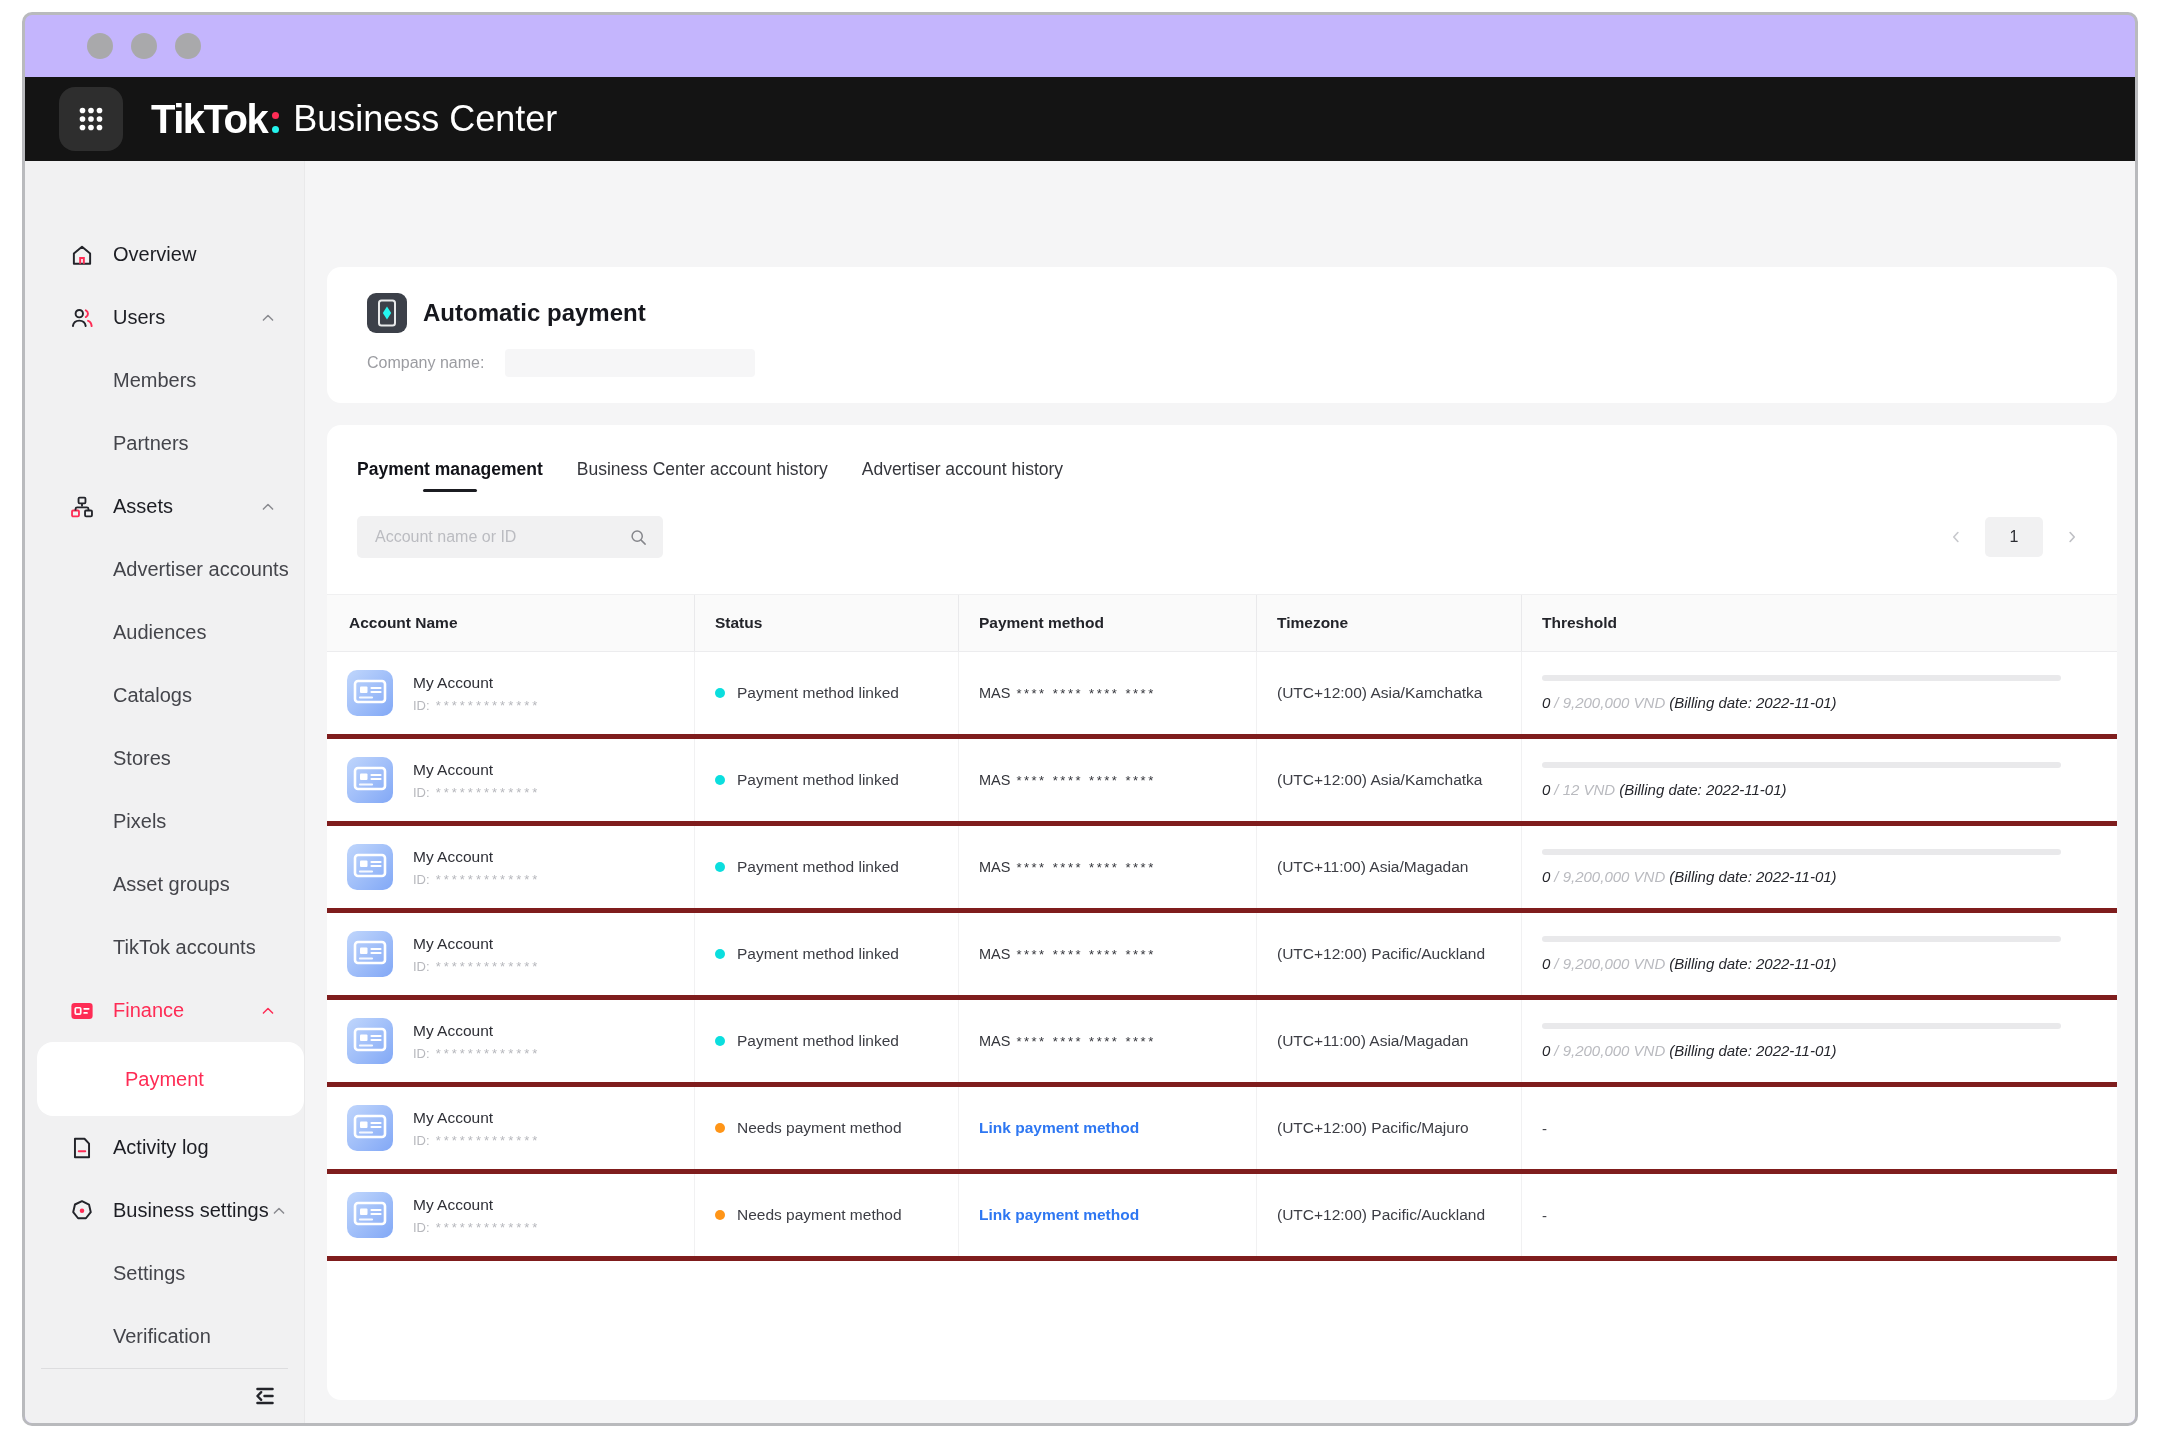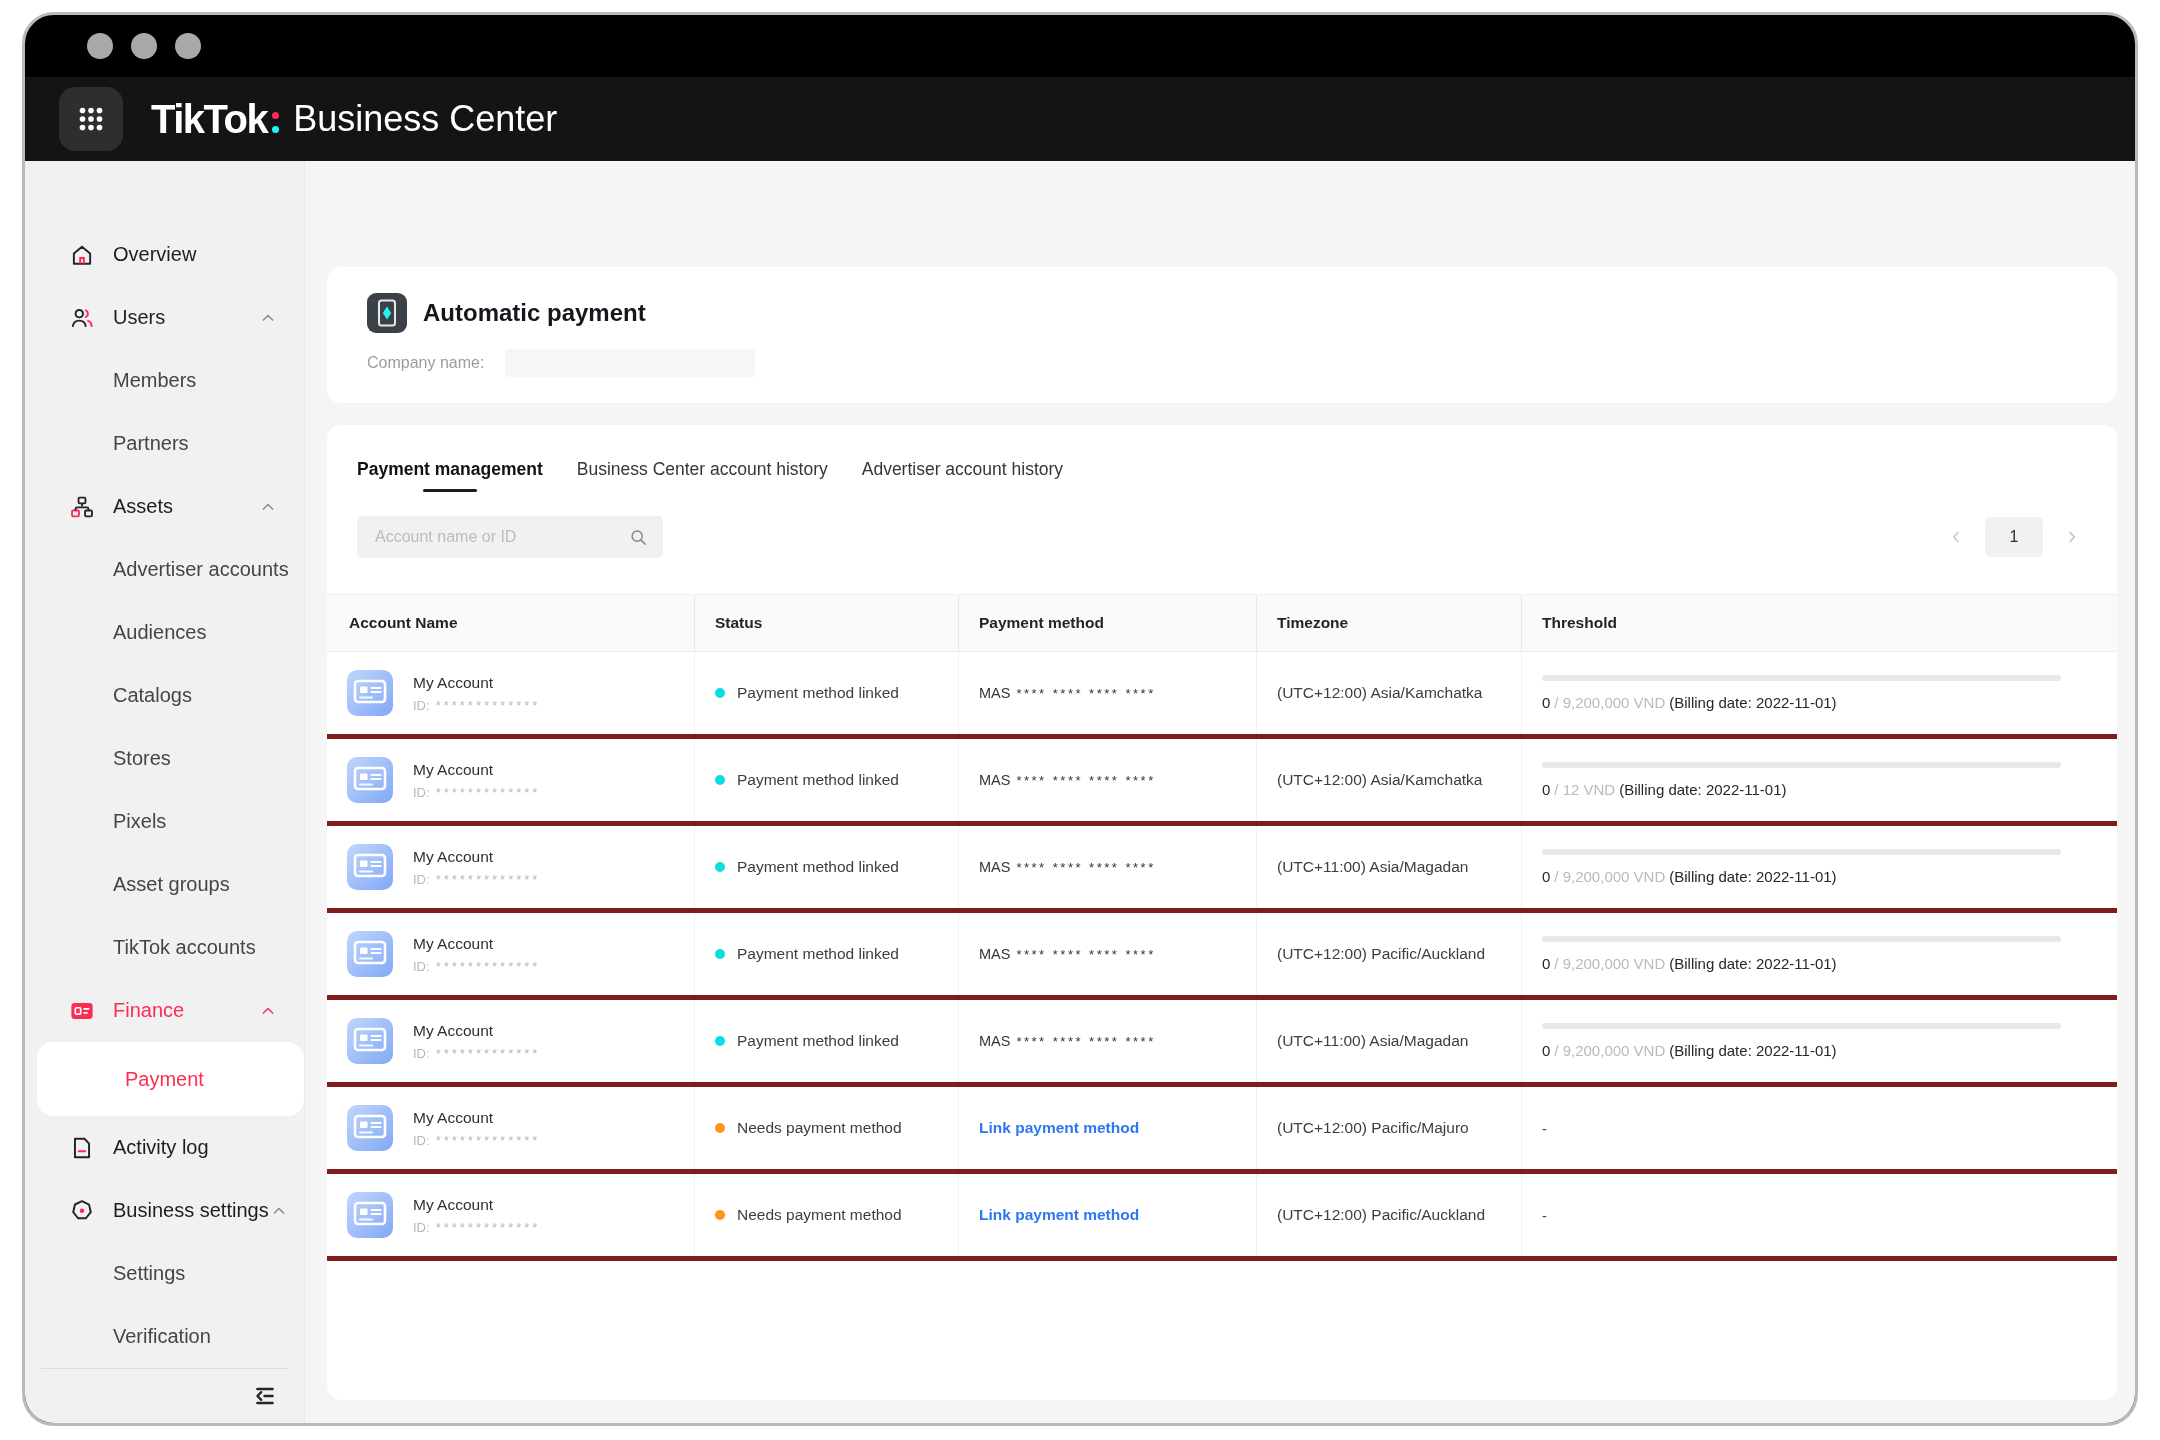--- a/index.html
+++ b/index.html
@@ -1,21 +1,21 @@
 <!DOCTYPE html>
 <html><head>
 <meta charset="utf-8">
 <style>
   html,body{margin:0;padding:0;background:#fff;}
   *{box-sizing:border-box;}
   .stage{position:relative;width:2160px;height:1440px;background:#fff;overflow:hidden;
          font-family:"Liberation Sans","DejaVu Sans",sans-serif;color:#23242a;}
   
   .window{position:absolute;left:22px;top:12px;right:22px;bottom:14px;
-          border:3px solid #b9babd;border-radius:32px;background:#000000;overflow:hidden;
+          border:3px solid #b9babd;border-radius:10px;background:#c4b5fd;overflow:hidden;
           display:flex;flex-direction:column;}
   .titlebar{height:62px;flex:0 0 auto;display:flex;align-items:center;padding-left:62px;gap:18px;}
   .tdot{width:26px;height:26px;border-radius:50%;background:#a9a9ab;}
   
   .topbar{height:84px;flex:0 0 auto;background:#141414;display:flex;align-items:center;padding-left:34px;}
   .grid-icon{width:64px;height:64px;border-radius:16px;background:#2e2e2e;display:flex;align-items:center;justify-content:center;}
   .logo{display:flex;align-items:center;margin-left:28px;}
   .logo-word{color:#fff;font-weight:bold;font-size:40px;letter-spacing:-1.5px;}
   .logo-colon{display:flex;flex-direction:column;gap:7px;margin:6px 0 0 5px;}
   .logo-colon i{width:7px;height:7px;border-radius:50%;display:block;}
@@ -88,21 +88,21 @@
   .acct-ico svg{width:46px;height:46px;display:block;}
   .acct-name{font-size:15.5px;color:#2e2f36;}
   .acct-id{margin-top:6px;font-size:13px;color:#b7b8bd;}
   .acct-id .mask{letter-spacing:3px;font-size:13px;}
   .status-dot{width:10px;height:10px;border-radius:50%;margin-right:12px;flex:0 0 auto;}
   .status-text{font-size:15.5px;color:#3c3d44;}
   .pm-brand{font-size:14.5px;color:#34353b;}
   .pm-mask{font-size:13px;color:#34353b;letter-spacing:2.5px;margin-left:6px;}
   .pm-link{font-size:15.5px;color:#2e77f2;cursor:pointer;text-decoration:none;font-weight:bold;}
   .tz{font-size:15.5px;color:#3c3d44;}
-  .thr{display:flex;flex-direction:column;justify-content:center;gap:13px;width:100%;padding-right:56px;}
+  .thr{display:flex;flex-direction:column;justify-content:center;gap:13px;width:100%;padding-right:56px;font-style:italic;}
   .thr-bar{height:6px;border-radius:3px;background:#e9e9eb;width:100%;}
   .thr-line{font-size:15px;white-space:nowrap;}
   .thr-used{color:#26272d;}
   .thr-limit{color:#b9babf;margin:0 4px;}
   .thr-billing{color:#26272d;}
   .thr-dash{font-size:15px;color:#45464c;}
   .hidden-defs{position:absolute;width:0;height:0;overflow:hidden;}
 </style>
 </head>
 <body>

